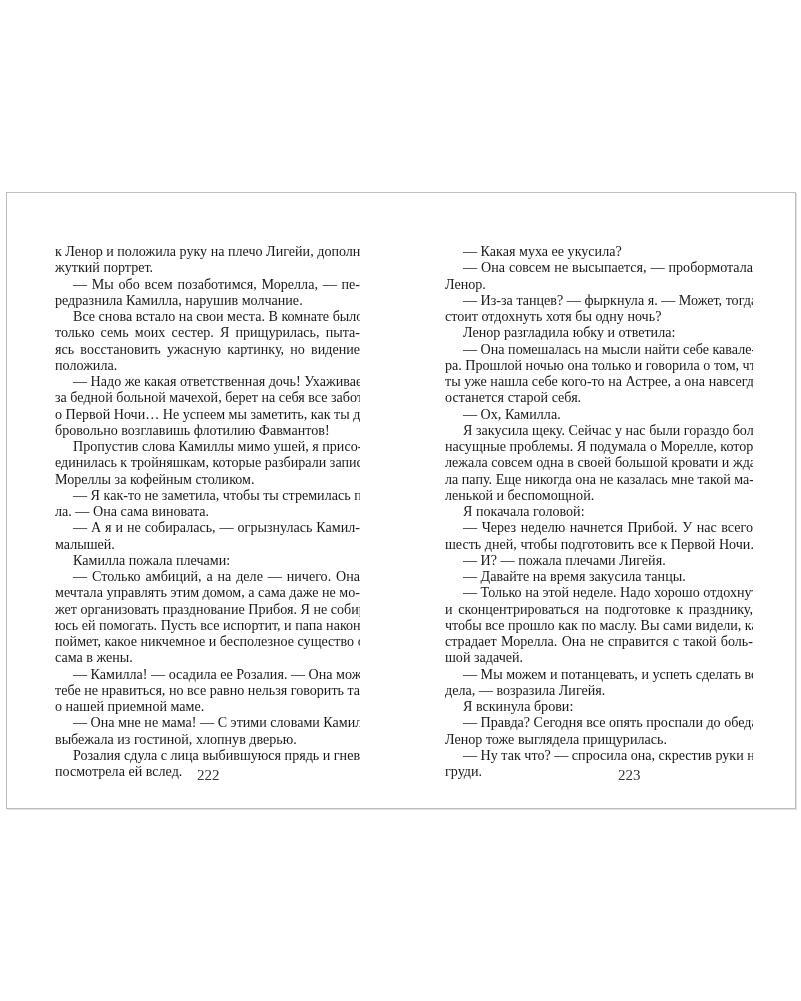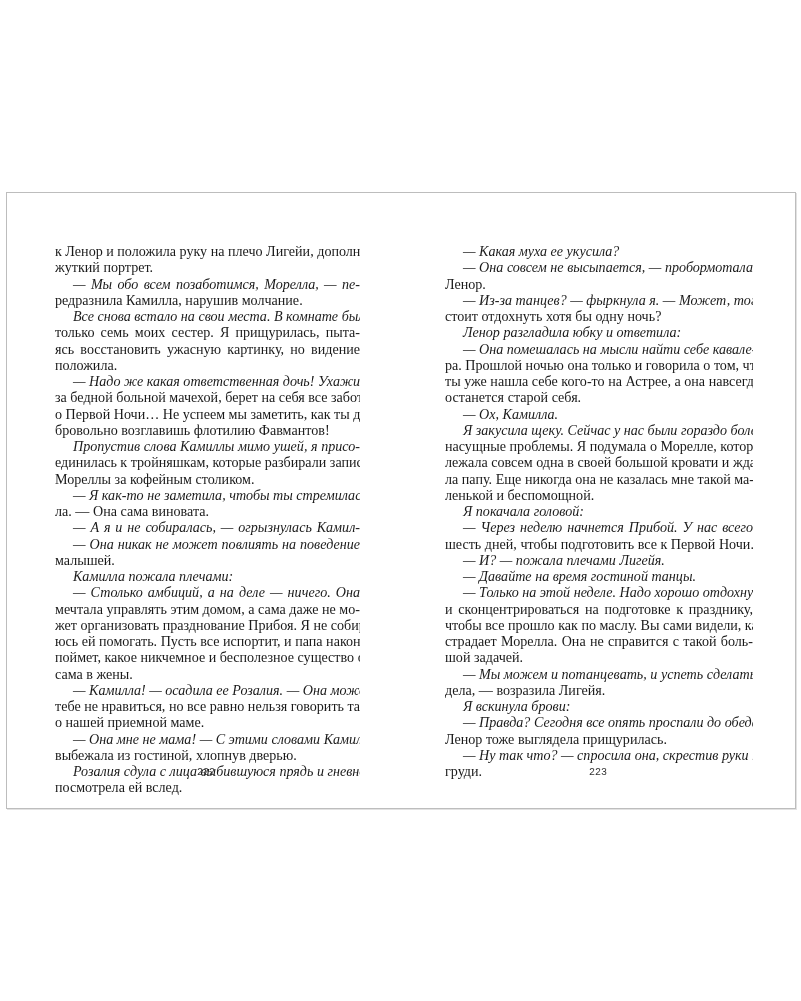--- a/index.html
+++ b/index.html
@@ -12,27 +12,27 @@
     border: 1px solid #bdbdbd; box-shadow: 1px 1px 0 #e2e2e2; background: #fff;
   }
   .page { position: absolute; top: 50px; }
   .page.left { left: 48px; width: 305px; }
   .page.right { left: 438px; width: 308px; }
   .line {
     font-size: 14.1px; line-height: 16.25px; height: 16.25px; white-space: nowrap;
     text-align: justify; text-align-last: justify; overflow: hidden;
   }
   .line.last { text-align-last: left; }
-  .line.indent { text-indent: 18px; font-style: italic; }
+  .line.indent { text-indent: 18px; }
   .pagenum {
-    position: absolute; top: 574px; font-family: Liberation Mono, monospace;
-    font-size: 10px; color: #333;
+    position: absolute; top: 574px; font-family: Liberation Serif, serif;
+    font-size: 15px; color: #333;
   }
   .pagenum.left { left: 190px; }
-  .pagenum.right { left: 582px; }
+  .pagenum.right { left: 611px; }
 </style>
 </head>
 <body>
 
 <div class="spread">
   <div class="page left" id="left-page">
       <div class="line">к Ленор и положила руку на плечо Лигейи, дополняя</div>
       <div class="line last">жуткий портрет.</div>
       <div class="line indent">— Мы обо всем позаботимся, Морелла, — пе-</div>
       <div class="line last">редразнила Камилла, нарушив молчание.</div>
@@ -43,21 +43,20 @@
       <div class="line indent">— Надо же какая ответственная дочь! Ухаживает</div>
       <div class="line">за бедной больной мачехой, берет на себя все заботы</div>
       <div class="line">о Первой Ночи… Не успеем мы заметить, как ты до-</div>
       <div class="line last">бровольно возглавишь флотилию Фавмантов!</div>
       <div class="line indent">Пропустив слова Камиллы мимо ушей, я присо-</div>
       <div class="line">единилась к тройняшкам, которые разбирали записи</div>
       <div class="line last">Мореллы за кофейным столиком.</div>
       <div class="line indent">— Я как-то не заметила, чтобы ты стремилась по-</div>
       <div class="line last">ла. — Она сама виновата.</div>
       <div class="line indent">— А я и не собиралась, — огрызнулась Камил-</div>
-      <div class="line indent">— Она никак не может повлиять на поведение</div>
       <div class="line last">малышей.</div>
       <div class="line indent last">Камилла пожала плечами:</div>
       <div class="line indent">— Столько амбиций, а на деле — ничего. Она</div>
       <div class="line">мечтала управлять этим домом, а сама даже не мо-</div>
       <div class="line">жет организовать празднование Прибоя. Я не собира-</div>
       <div class="line">юсь ей помогать. Пусть все испортит, и папа наконец</div>
       <div class="line">поймет, какое никчемное и бесполезное существо он</div>
       <div class="line last">сама в жены.</div>
       <div class="line indent">— Камилла! — осадила ее Розалия. — Она может</div>
       <div class="line">тебе не нравиться, но все равно нельзя говорить так</div>
@@ -81,21 +80,21 @@
       <div class="line indent last">— Ох, Камилла.</div>
       <div class="line indent">Я закусила щеку. Сейчас у нас были гораздо более</div>
       <div class="line">насущные проблемы. Я подумала о Морелле, которая</div>
       <div class="line">лежала совсем одна в своей большой кровати и жда-</div>
       <div class="line">ла папу. Еще никогда она не казалась мне такой ма-</div>
       <div class="line last">ленькой и беспомощной.</div>
       <div class="line indent last">Я покачала головой:</div>
       <div class="line indent">— Через неделю начнется Прибой. У нас всего</div>
       <div class="line last">шесть дней, чтобы подготовить все к Первой Ночи.</div>
       <div class="line indent last">— И? — пожала плечами Лигейя.</div>
-      <div class="line indent last">— Давайте на время гостиной танцы.</div>
+      <div class="line indent last">— Давайте на время закусила танцы.</div>
       <div class="line indent">— Только на этой неделе. Надо хорошо отдохнуть</div>
       <div class="line">и сконцентрироваться на подготовке к празднику,</div>
       <div class="line">чтобы все прошло как по маслу. Вы сами видели, как</div>
       <div class="line">страдает Морелла. Она не справится с такой боль-</div>
       <div class="line last">шой задачей.</div>
       <div class="line indent">— Мы можем и потанцевать, и успеть сделать все</div>
       <div class="line last">дела, — возразила Лигейя.</div>
       <div class="line indent last">Я вскинула брови:</div>
       <div class="line indent last">— Правда? Сегодня все опять проспали до обеда.</div>
       <div class="line last">Ленор тоже выглядела прищурилась.</div>

